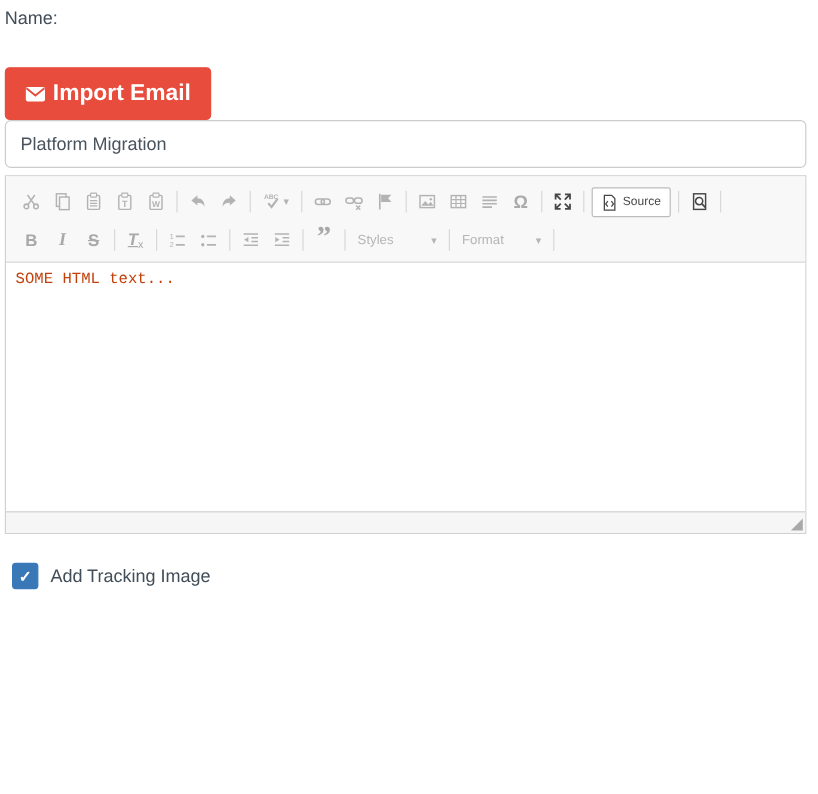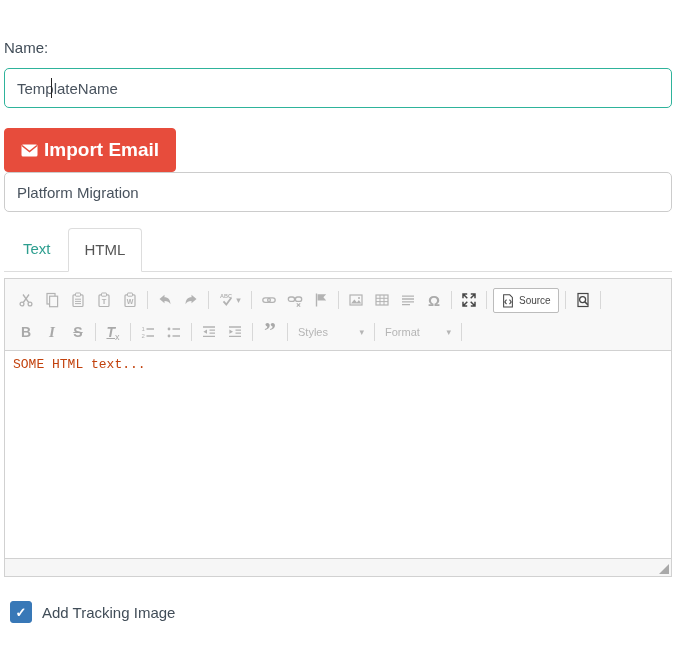--- a/index.html
+++ b/index.html
@@ -2,21 +2,21 @@
 <html><head>
 <meta charset="utf-8">
 <style>
   * { margin:0; padding:0; box-sizing:border-box; }
   html,body { background:#fff; }
   body {
     width:682px; height:662px;
     font-family:"Liberation Sans", sans-serif;
     color:#424c55; overflow:hidden;
   }
-  .page { padding:7px 8px 0 4px; width:678px;margin-top:32px; }
+  .page { padding:7px 8px 0 4px; width:678px; }
 
   .field-label { display:block; font-size:15px; color:#414d58; margin-bottom:12px; }
 
   .text-input {
     width:668px; height:40px; border:1px solid #ccc; border-radius:5px;
     font-family:"Liberation Sans", sans-serif; font-size:15px; color:#49535e;
     padding:0 12px; background:#fff; outline:none; display:block;
   }
   .input-wrap { position:relative; width:668px; }
   .input-wrap.focused .text-input { border-color:#2eb39b; }
@@ -108,39 +108,31 @@
   .tracking-label { margin-left:10px; font-size:15px; color:#414d58; }
 
   svg { display:block; }
 </style>
 </head>
 <body>
 
 <div class="page">
 
   <label class="field-label">Name:</label>
-  <div class="input-wrap focused">
-    <input class="text-input" value="TemplateName" style="">
-    <div class="caret"></div>
-  </div>
 
   <button class="import-btn">
     <svg width="17" height="13" viewBox="0 0 17 13">
       <rect x="0.5" y="0.5" width="16" height="12" rx="1.5" fill="#ffffff"></rect>
       <path d="M1 1.5l7.5 6L16 1.5" stroke="#e74c3c" stroke-width="1.6" fill="none"></path>
     </svg>
     <span>Import Email</span>
   </button>
 
   <input class="text-input" value="Platform Migration" style="">
 
-  <div class="tabs">
-    <a class="tab inactive">Text</a>
-    <a class="tab active">HTML</a>
-  </div>
 
   <div class="editor">
     <div class="toolbar">
 
       <div class="tb-row">
         <a class="tbtn">
           <svg width="16" height="16" viewBox="0 0 16 16">
             <g stroke="#b3b3b3" stroke-width="1.3" fill="none">
               <path d="M5.3 10.5L11 2.5M10.7 10.5L5 2.5"></path>
               <circle cx="4" cy="12" r="1.9"></circle>

